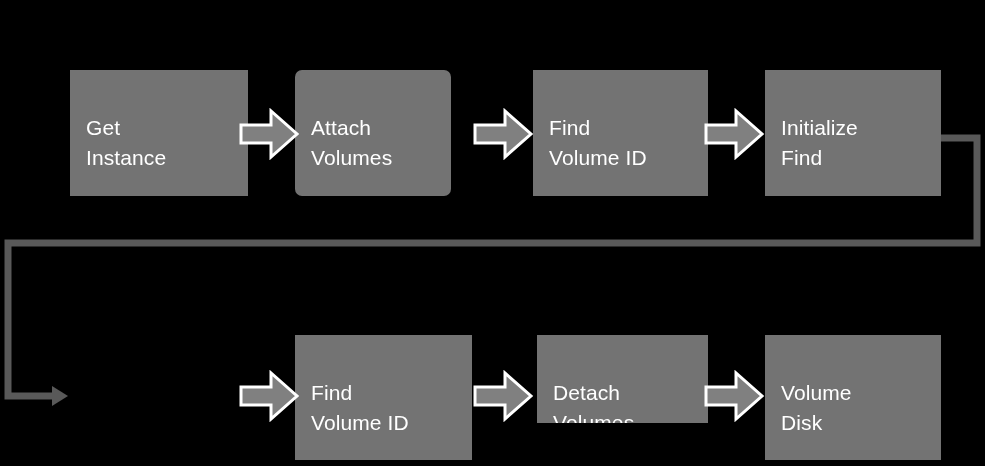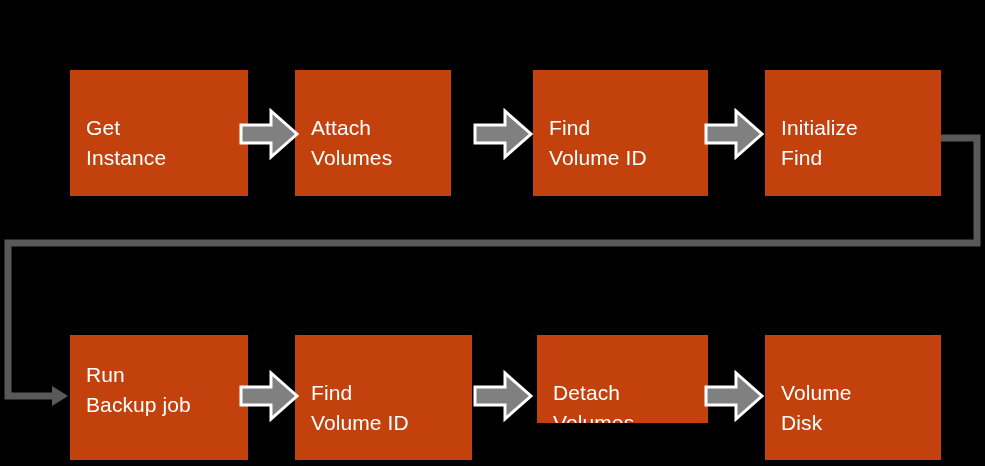--- a/index.html
+++ b/index.html
@@ -10,21 +10,21 @@
   #canvas {
     position: relative;
     width: 985px;
     height: 466px;
     background: #000000;
     overflow: hidden;
     font-family: "Liberation Sans", sans-serif;
   }
   .node {
     position: absolute;
-    background: #c2410c;
+    background: #737373;
     box-sizing: border-box;
     padding: 14px 16px 16px 16px;
     color: #ffffff;
     font-size: 21px;
     line-height: 1.40;
     letter-spacing: 0.1px;
     white-space: pre-line;
     overflow: hidden;
   }
   .node.mid {
@@ -54,21 +54,21 @@
   <svg class="connector" viewBox="0 0 985 466" xmlns="http://www.w3.org/2000/svg">
     <path fill="none" stroke="#595959" stroke-width="7" d="M 941 138 L 977 138 L 977 243 L 8 243 L 8 396 L 52 396"></path>
     <path fill="#595959" d="M 52 386 L 68 396 L 52 406 Z"></path>
   </svg>
 
   <div class="node" style="left:70px; top:70px; width:178px; height:126px;">
     <span>Get
 Instance</span>
   </div>
 
-  <div class="node" style="left:295px; top:70px; width:156px; height:126px;">
+  <div class="node" style="left:295px; top:70px; width:156px; height:126px;border-radius:7px;">
     <span>Attach
 Volumes</span>
   </div>
 
   <div class="node" style="left:533px; top:70px; width:175px; height:126px;">
     <span>Find
 Volume ID</span>
   </div>
 
   <div class="node" style="left:765px; top:70px; width:176px; height:126px;">
@@ -81,24 +81,20 @@
   </svg>
 
   <svg class="arrow" style="left:472px; top:108px;" width="62" height="52" viewBox="0 0 62 52">
     <path d="M 3 17 L 33 17 L 33 3 L 59 26 L 33 49 L 33 35 L 3 35 Z" fill="#808080" stroke="#ffffff" stroke-width="3" stroke-linejoin="miter"></path>
   </svg>
 
   <svg class="arrow" style="left:703px; top:108px;" width="62" height="52" viewBox="0 0 62 52">
     <path d="M 3 17 L 33 17 L 33 3 L 59 26 L 33 49 L 33 35 L 3 35 Z" fill="#808080" stroke="#ffffff" stroke-width="3" stroke-linejoin="miter"></path>
   </svg>
 
-  <div class="node mid" style="left:70px; top:335px; width:178px; height:125px;">
-    <span>Run
-Backup job</span>
-  </div>
 
   <div class="node" style="left:295px; top:335px; width:177px; height:125px;">
     <span>Find
 Volume ID</span>
   </div>
 
   <div class="node" style="left:537px; top:335px; width:171px; height:88px;">
     <span>Detach
 Volumes</span>
   </div>

